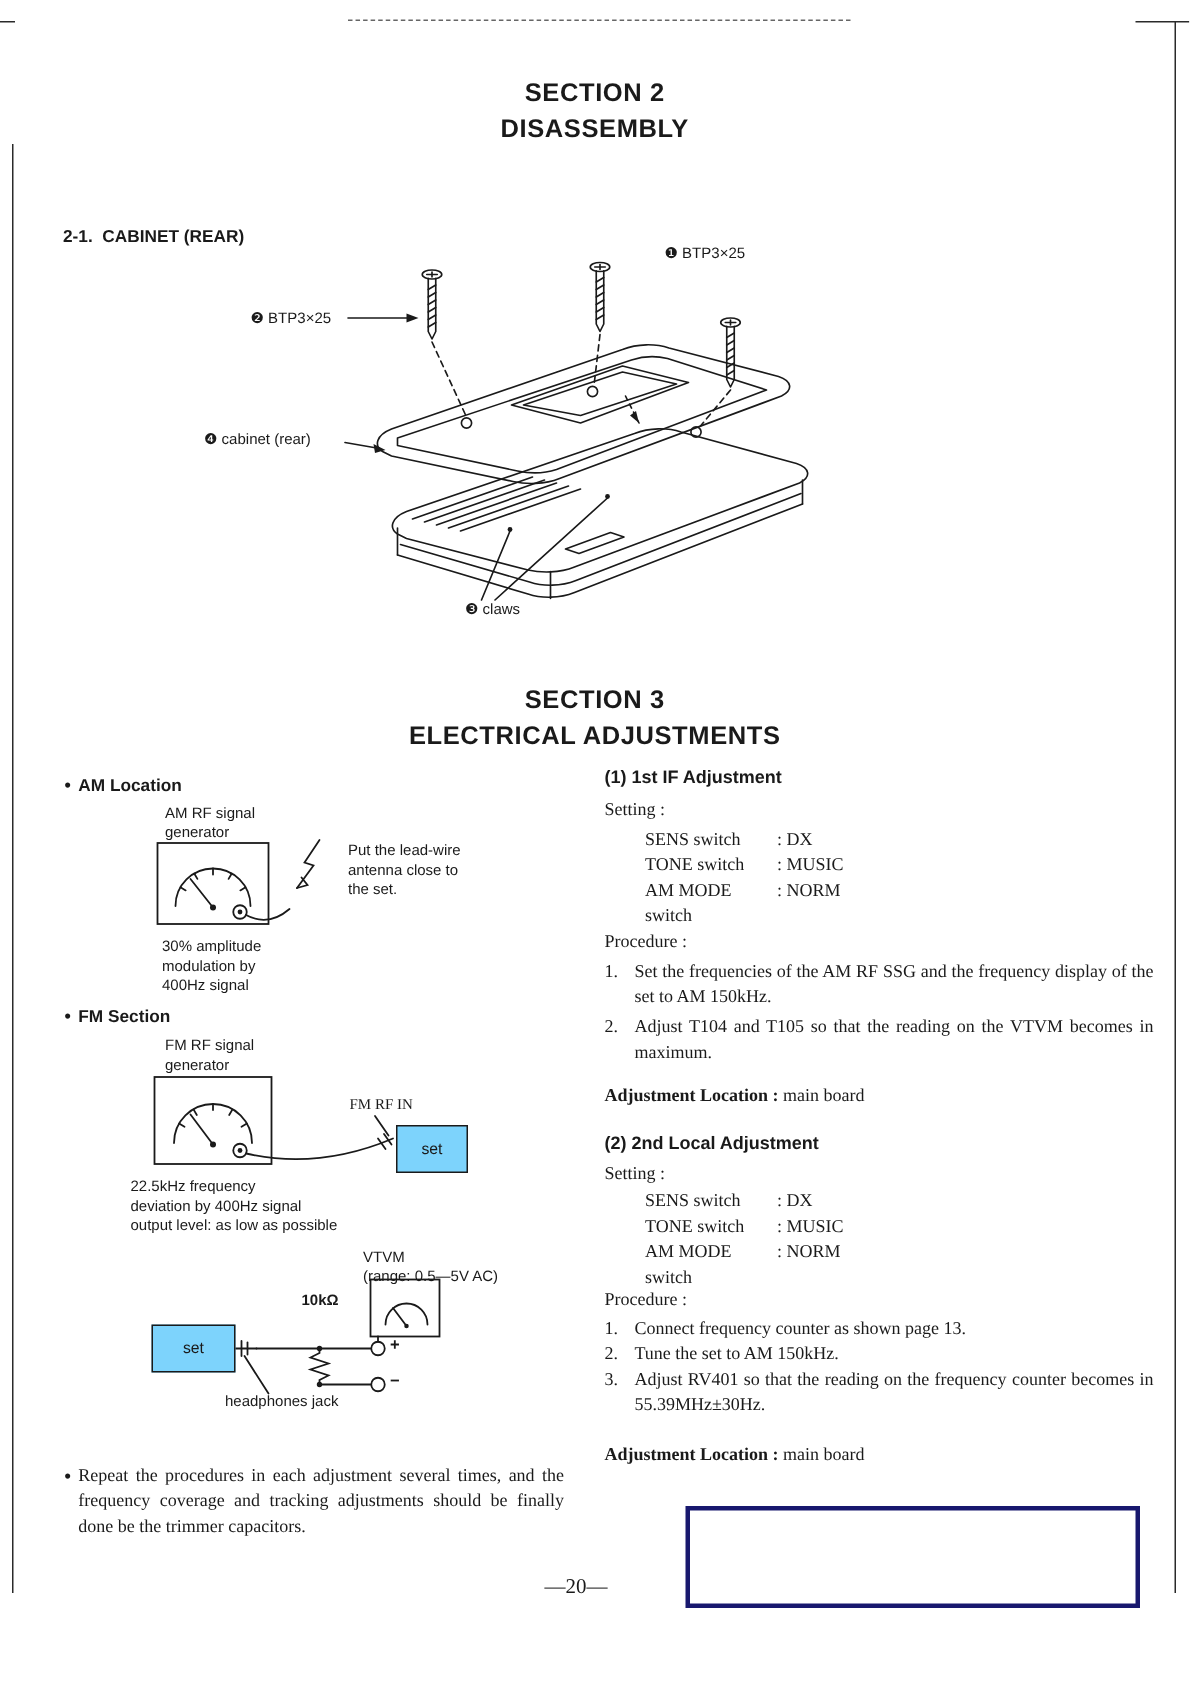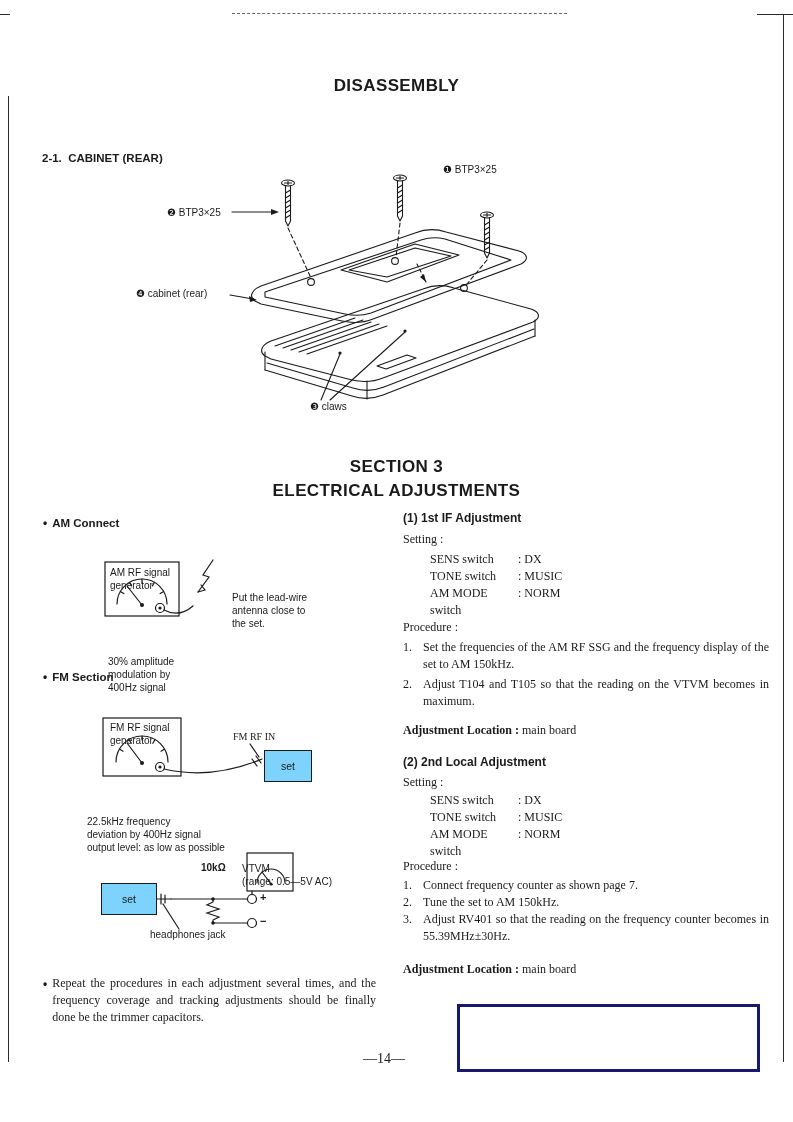--- a/index.html
+++ b/index.html
@@ -1,21 +1,21 @@
 <!DOCTYPE html>
 <html><head>
 <meta charset="utf-8">
 <style>
   html,body { margin:0; padding:0; background:#ffffff; }
   .page { position:relative; width:793px; height:1122px; background:#ffffff; color:#1a1a1a; overflow:hidden; }
   .abs { position:absolute; }
   .sans { font-family:"Liberation Sans",sans-serif; }
   .serif { font-family:"Liberation Serif",serif; }
   .b { font-weight:bold; }
-  .ml { white-space:pre-line;margin-top:30px; }
+  .ml { white-space:pre-line; }
   .sec-title { left:0; width:100%; text-align:center; font:bold 17px "Liberation Sans",sans-serif; letter-spacing:.4px; line-height:24px; }
   .dlabel { font:10px "Liberation Sans",sans-serif; line-height:13px; }
   .h11 { font:bold 11.5px "Liberation Sans",sans-serif; }
   .body12 { font:12px "Liberation Serif",serif; line-height:17px; }
   .just { text-align:justify; }
   .step { display:flex; }
   .step .n { width:20px; flex:none; }
   .setrow { display:flex; font:12px "Liberation Serif",serif; line-height:17px; }
   .setrow .nm { width:88px; flex:none; }
   .box { border:1.4px solid #1a1a1a; display:flex; align-items:center; justify-content:center; font:10.5px "Liberation Sans",sans-serif; box-sizing:border-box; background:#7dd3fc; }
@@ -30,20 +30,21 @@
 <body>
 
 <div class="page">
 
   <div class="abs rule" style="left:8px;top:96px;width:1px;height:966px;"></div>
   <div class="abs rule" style="left:783px;top:14px;width:1px;height:1048px;"></div>
   <div class="abs rule" style="left:0;top:14px;width:10px;height:1px;"></div>
   <div class="abs rule" style="left:757px;top:14px;width:36px;height:1px;"></div>
   <div class="abs dash-rule" style="left:232px;top:13px;width:335px;"></div>
 
+  <div class="abs sec-title" style="top:50px;">SECTION 2</div>
   <div class="abs sec-title" style="top:74px;">DISASSEMBLY</div>
 
 
   <div class="abs h11" style="left:42px;top:152px;white-space:pre;">2-1.  CABINET (REAR)</div>
 
   <svg class="abs" style="left:115px;top:160px;" width="470" height="265" viewBox="0 0 470 265">
     <defs>
       <g id="screw" stroke="#1a1a1a" fill="none" stroke-width="1.1" stroke-linecap="round">
         <ellipse cx="0" cy="0" rx="6.5" ry="3"></ellipse>
         <line x1="-3.5" y1="0" x2="3.5" y2="0"></line>
@@ -108,21 +109,21 @@
   <div class="abs dlabel b" style="left:443px;top:163px;">❶ BTP3×25</div>
   <div class="abs dlabel b" style="left:167px;top:206px;">❷ BTP3×25</div>
   <div class="abs dlabel" style="left:136px;top:287px;">❹ cabinet (rear)</div>
   <div class="abs dlabel" style="left:310px;top:400px;">❸ claws</div>
 
   <div class="abs sec-title" style="top:455px;">SECTION 3</div>
   <div class="abs sec-title" style="top:479px;">ELECTRICAL ADJUSTMENTS</div>
 
   <div class="abs hd-row" style="left:43px;top:516px;">
     <span class="bullet">•</span>
-    <span class="h11">AM Connect</span>
+    <span class="h11">AM Location</span>
   </div>
 
   <div class="abs dlabel ml" style="left:110px;top:536px;">AM RF signal
 generator</div>
 
   <svg class="abs" style="left:103px;top:556px;" width="120" height="72" viewBox="0 0 120 72">
     <g stroke="#1a1a1a" fill="none" stroke-width="1.2" stroke-linecap="round">
       <rect x="2" y="6" width="74" height="54"></rect>
       <path d="M14,48 A25,25 0 0 1 64,48"></path>
       <line x1="17.3" y1="35.5" x2="20.8" y2="37.6"></line>
@@ -267,34 +268,34 @@
   </div>
   <div class="abs setrow" style="left:430px;top:826px;">
     <span class="nm">AM MODE switch</span>
     <span>: NORM</span>
   </div>
 
   <div class="abs body12 b" style="left:403px;top:858px;">Procedure :</div>
 
   <div class="abs step body12" style="left:403px;top:877px;width:366px;">
     <span class="n">1.</span>
-    <span style="flex:1;">Connect frequency counter as shown page 7.</span>
+    <span style="flex:1;">Connect frequency counter as shown page 13.</span>
   </div>
   <div class="abs step body12" style="left:403px;top:894px;width:366px;">
     <span class="n">2.</span>
     <span style="flex:1;">Tune the set to AM 150kHz.</span>
   </div>
   <div class="abs step body12" style="left:403px;top:911px;width:366px;">
     <span class="n">3.</span>
     <span class="just" style="flex:1;">Adjust RV401 so that the reading on the frequency counter becomes in 55.39MHz±30Hz.</span>
   </div>
 
   <div class="abs body12" style="left:403px;top:961px;">
     <span class="b">Adjustment Location :</span>
     <span>main board</span>
   </div>
 
-  <div class="abs serif" style="left:334px;top:1051px;width:100px;text-align:center;font-size:14px;">—14—</div>
+  <div class="abs serif" style="left:334px;top:1051px;width:100px;text-align:center;font-size:14px;">—20—</div>
 
   <div class="abs wm" style="left:457px;top:1004px;width:303px;height:68px;">
   </div>
 
 </div>
 
 </body></html>

